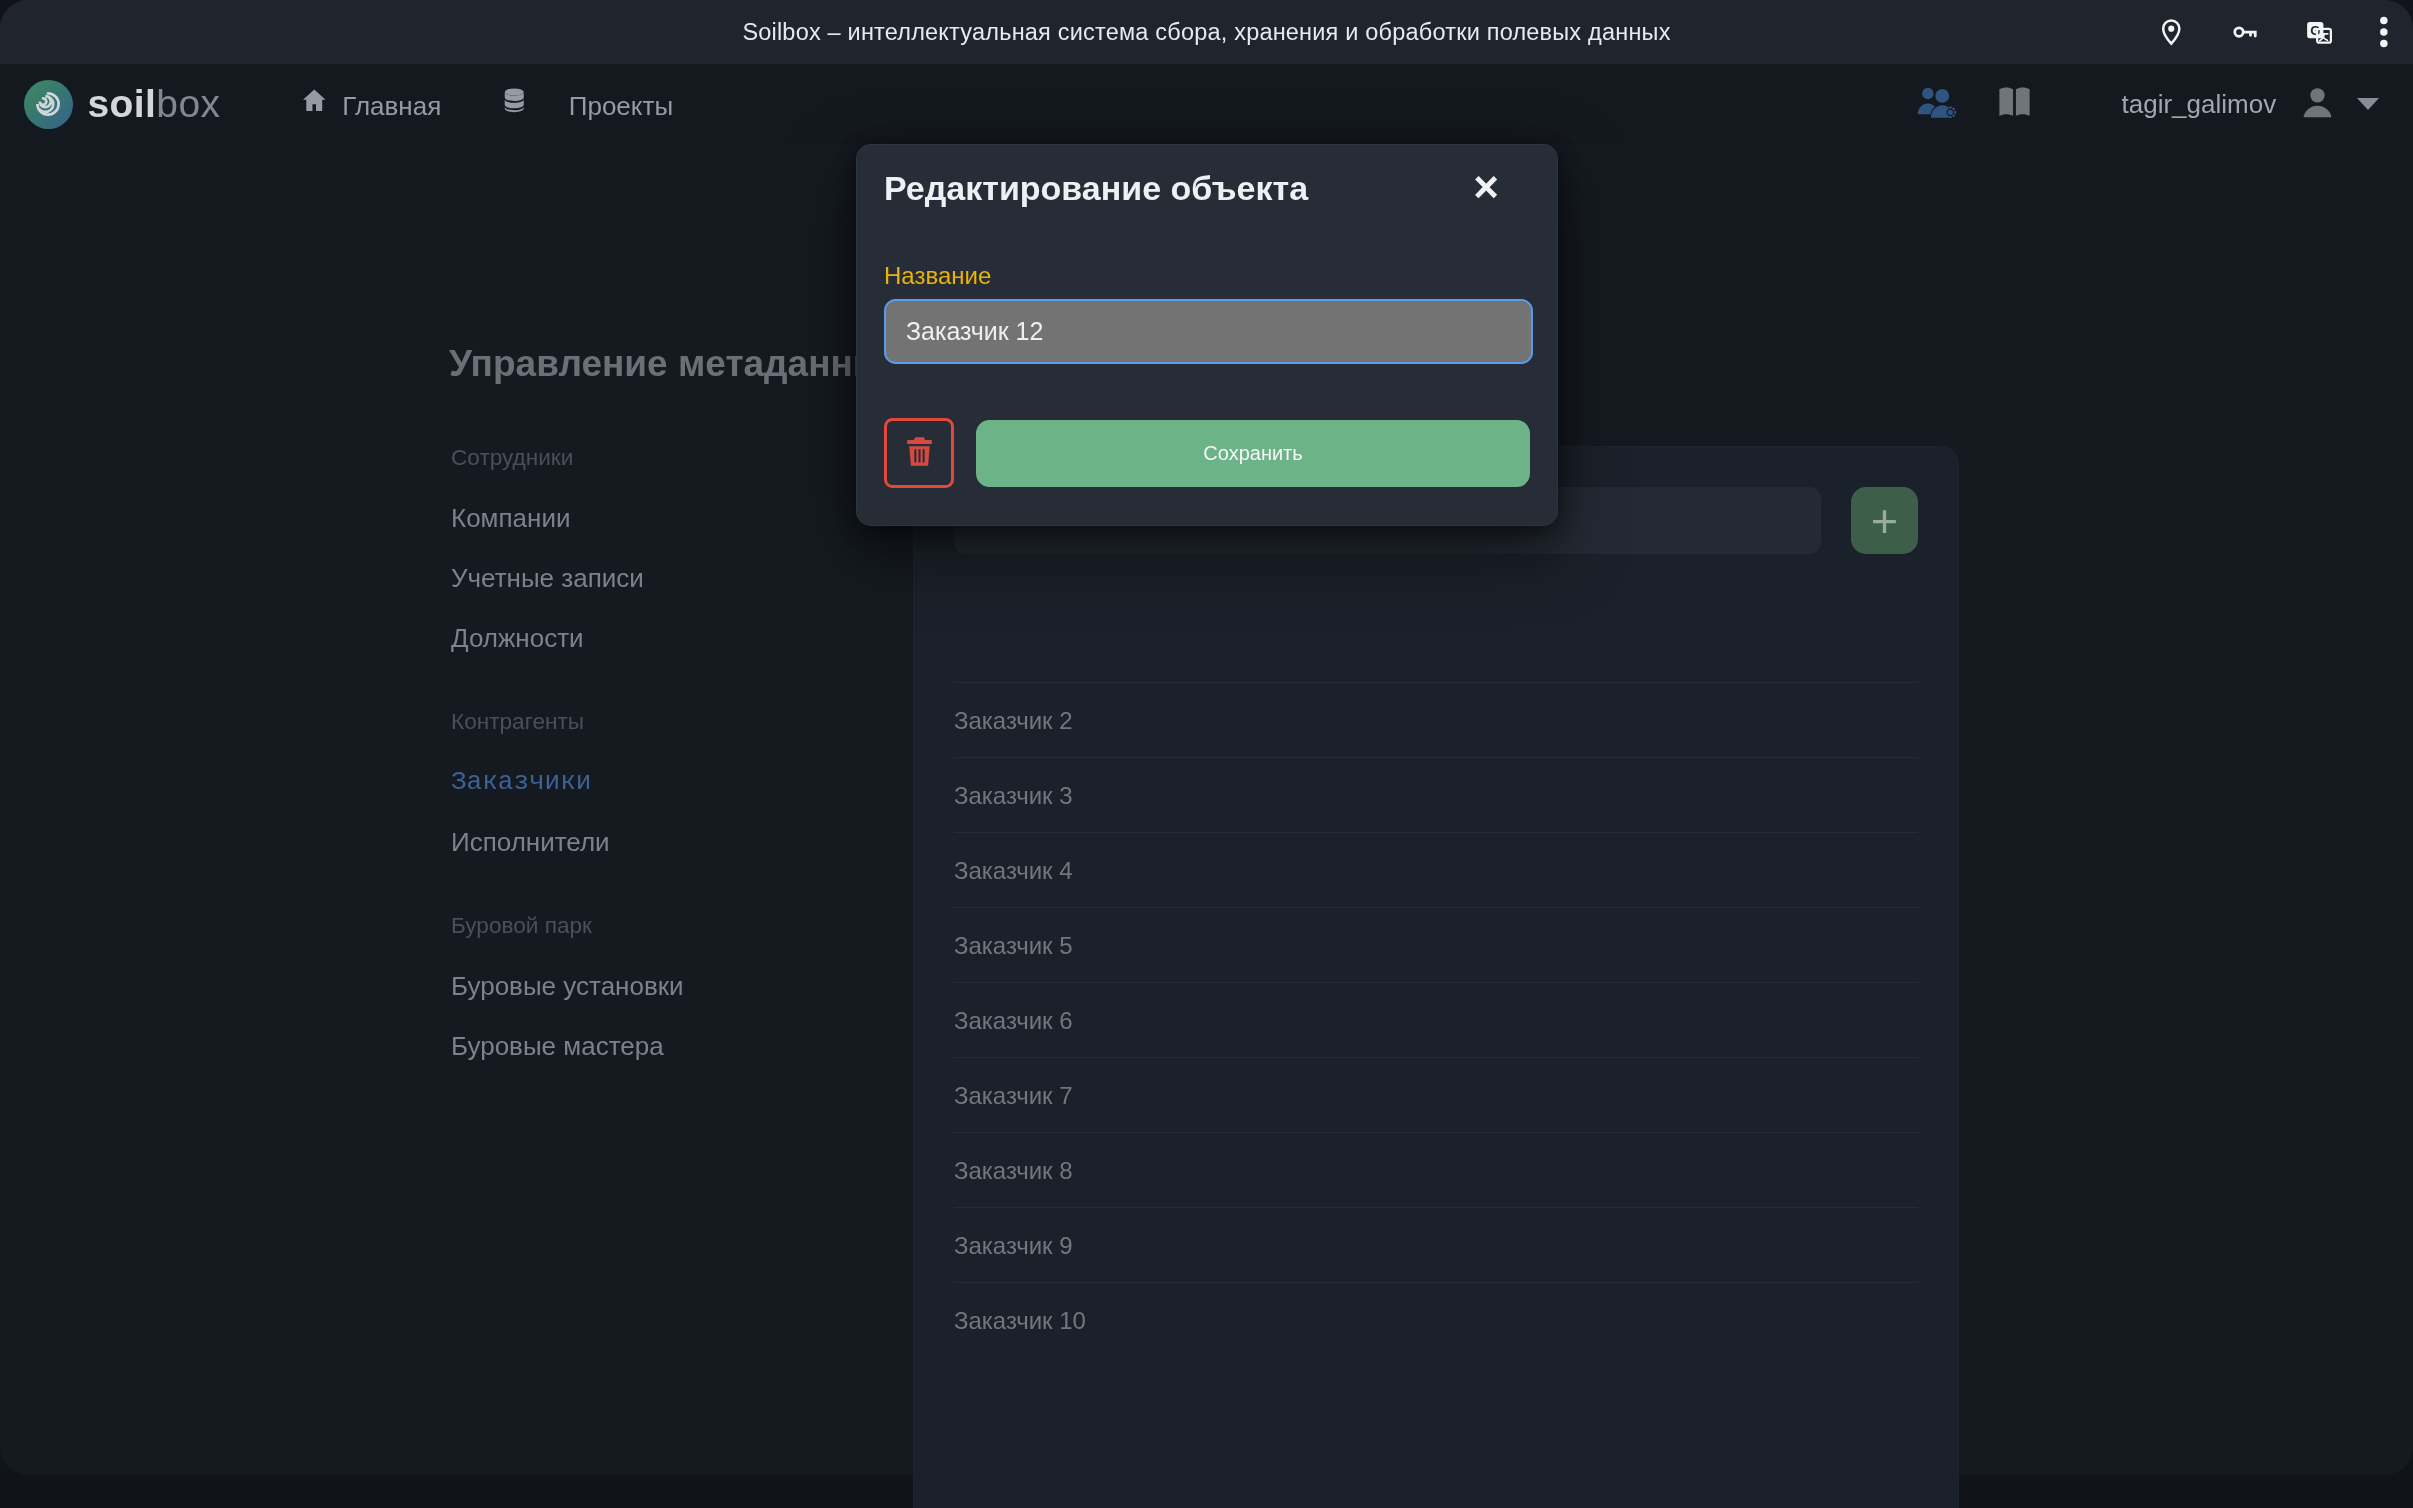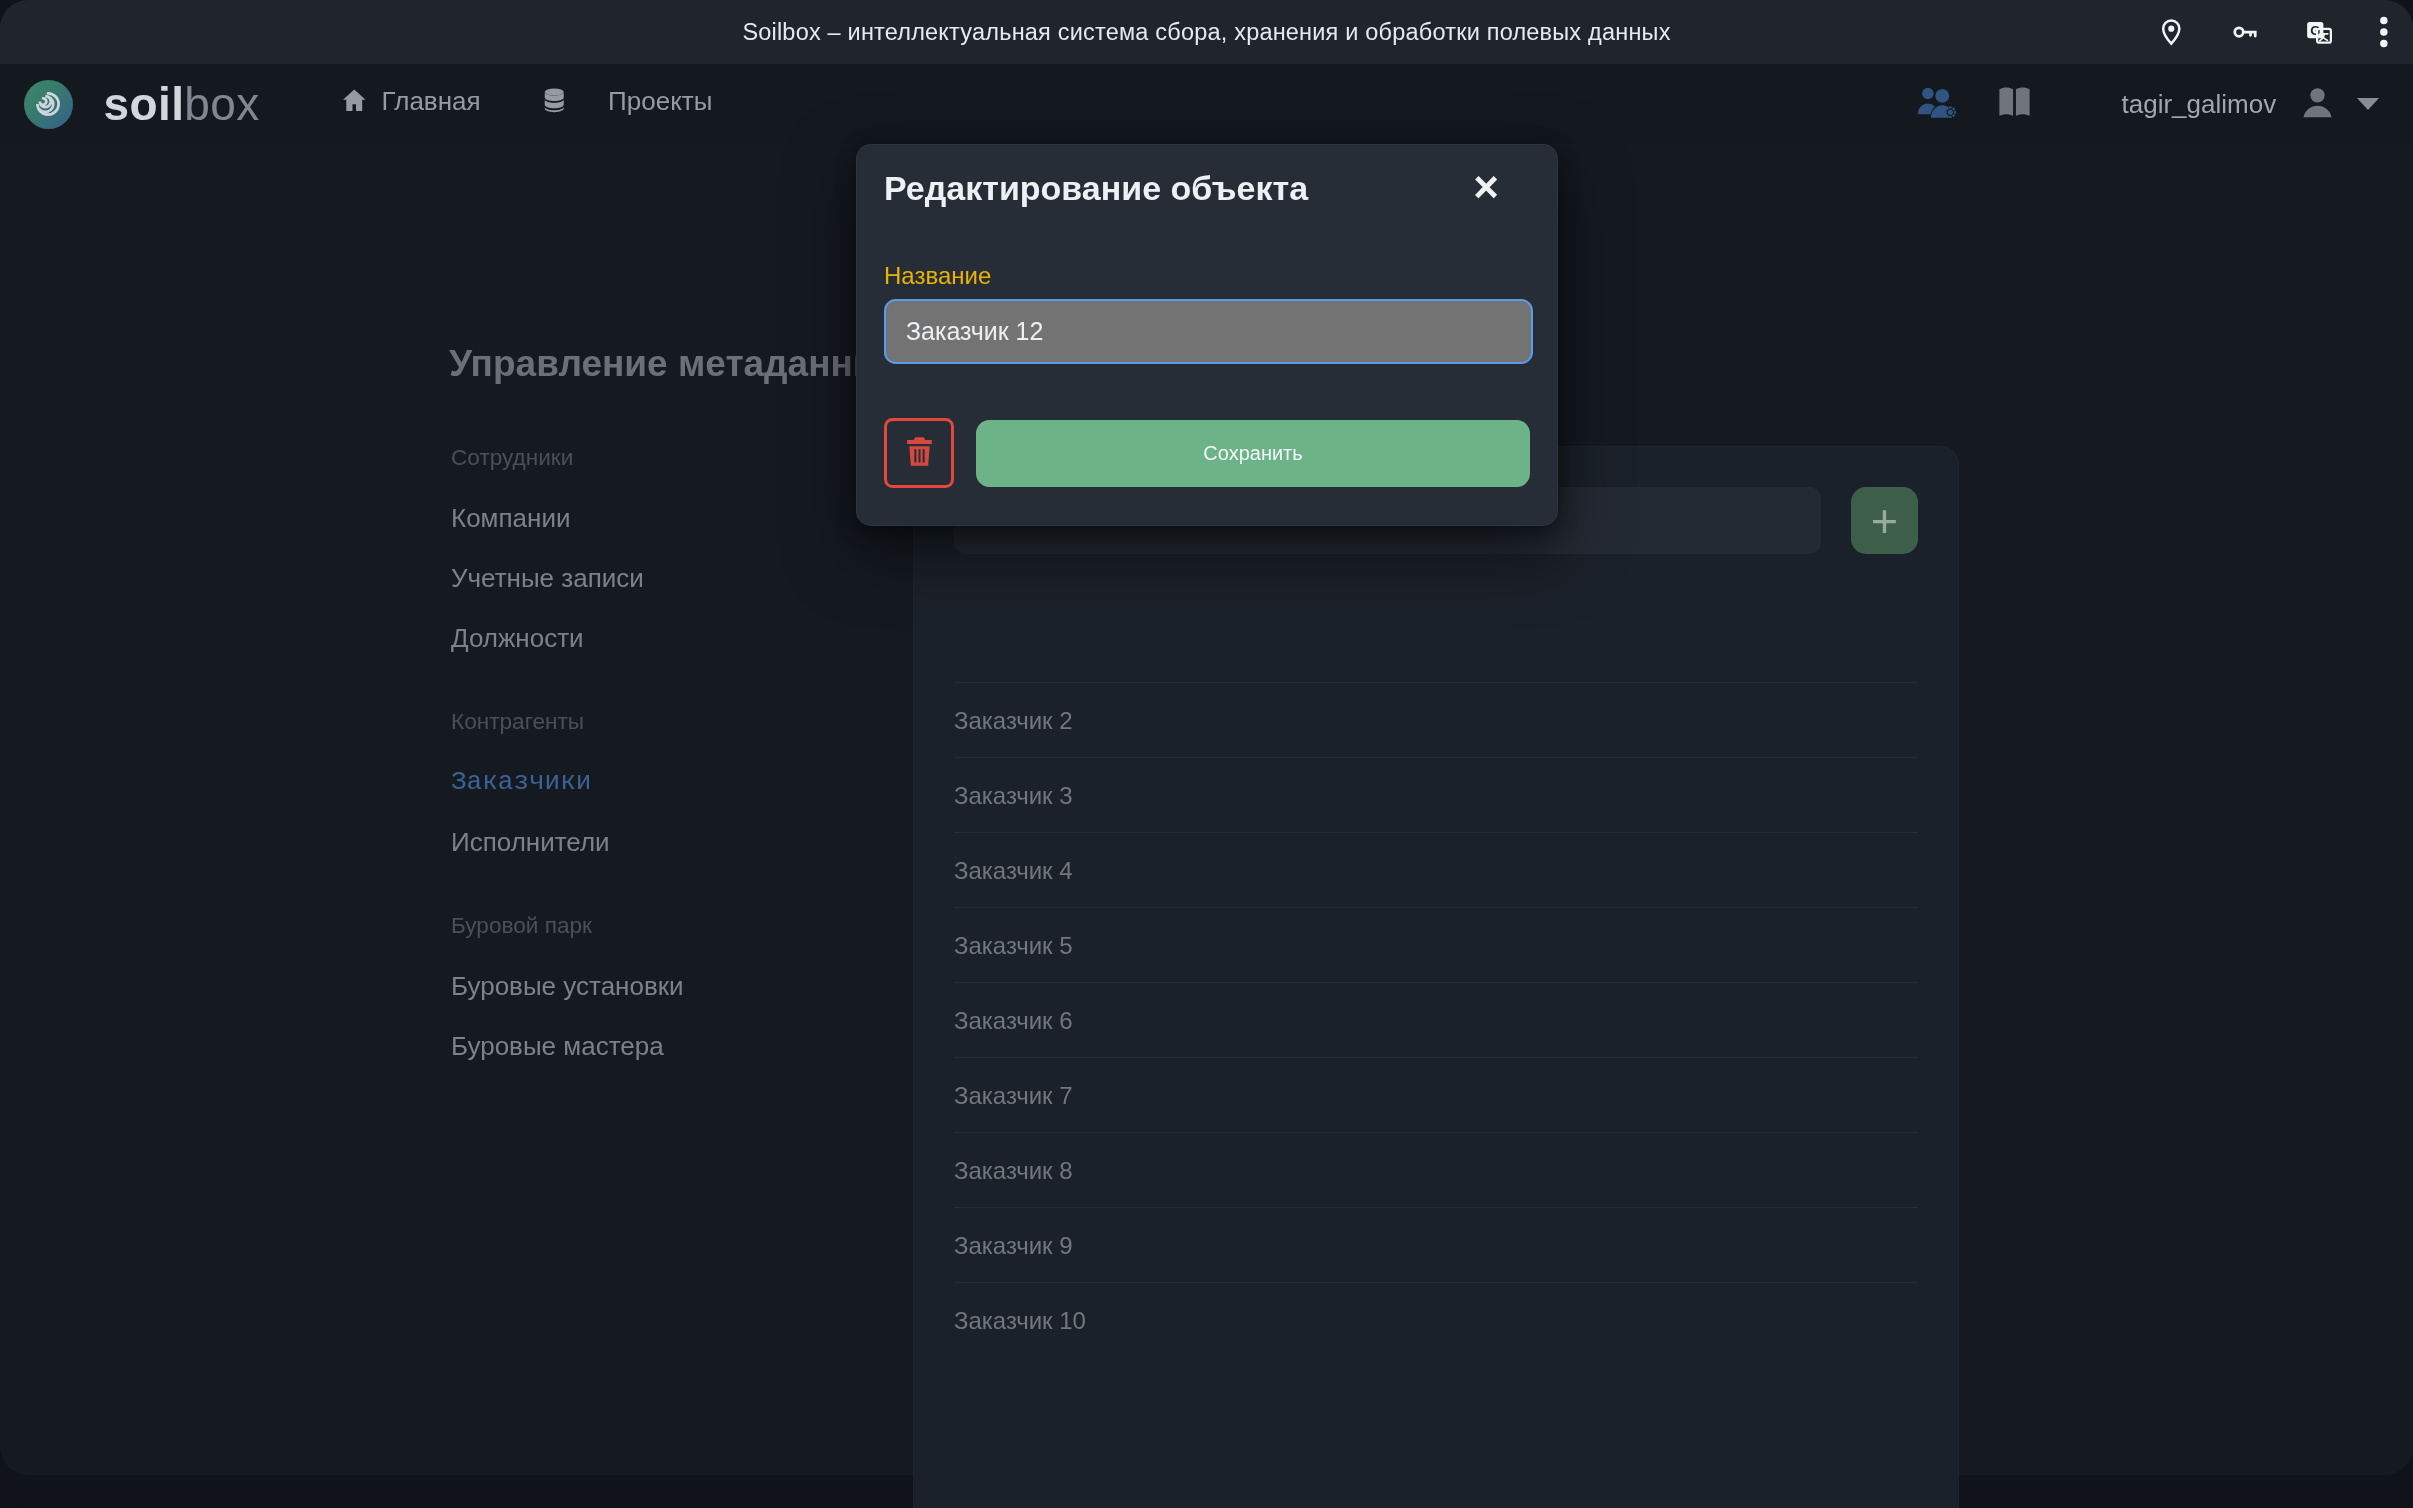--- a/index.html
+++ b/index.html
@@ -15,24 +15,24 @@
   .chrome-icons { position:absolute; right:23.5px; top:0; height:64px; display:flex; align-items:center; gap:44px; }
   .chrome-icons svg { display:block; }
 
   
   .nav { position:absolute; left:0; top:64px; width:2413px; height:80px; background:#14181f;
          display:flex; align-items:center; }
   .logo { display:flex; align-items:center; gap:15px; margin-left:23.5px; }
   .logo-circle { width:49px; height:49px; border-radius:50%;
                  background:linear-gradient(135deg,#3f8a63 0%,#37796f 45%,#35608d 100%);
                  display:flex; align-items:center; justify-content:center; }
-  .logo-word { font-size:46px; letter-spacing:0.4px;margin-left:16px; }
+  .logo-word { font-size:39px; letter-spacing:0.4px; }
   .logo-word .soil { color:#d3d6da; font-weight:bold; }
   .logo-word .box  { color:#81878f; font-weight:normal; }
-  .nav-item { display:flex; align-items:flex-start; gap:13.4px; color:#959ba3; font-size:26px; cursor:pointer; }
+  .nav-item { display:flex; align-items:flex-end; gap:13.4px; color:#959ba3; font-size:26px; cursor:pointer; }
   .nav-item.first { margin-left:80px; }
   .nav-item.second { margin-left:59px;gap:40px; }
   .nav-right { position:absolute; right:34px; top:0; height:80px; display:flex; align-items:center; gap:13.4px; }
   .nav-right .icon-users { margin-right:22px; }
   .nav-right .icon-book  { margin-right:74px; }
   .username { color:#a2a7af; font-size:26px; margin-right:8.4px; }
   .chev { width:0; height:0; border-left:11px solid transparent; border-right:11px solid transparent;
           border-top:12.6px solid #888e96; margin-left:6.7px; }
 
   

